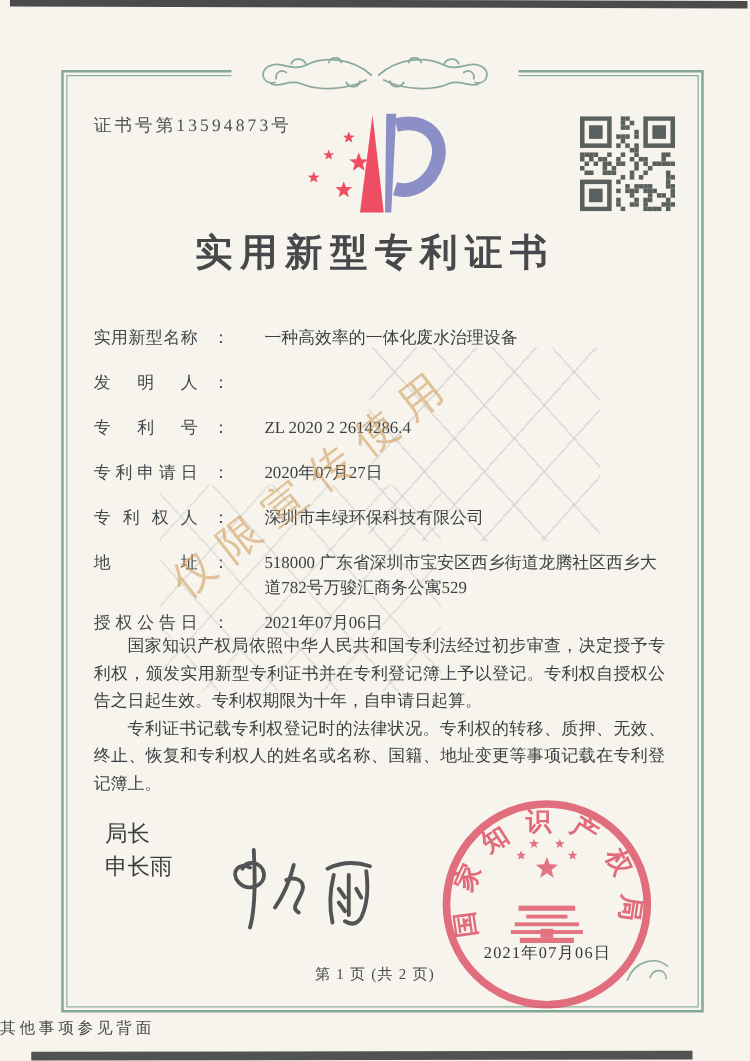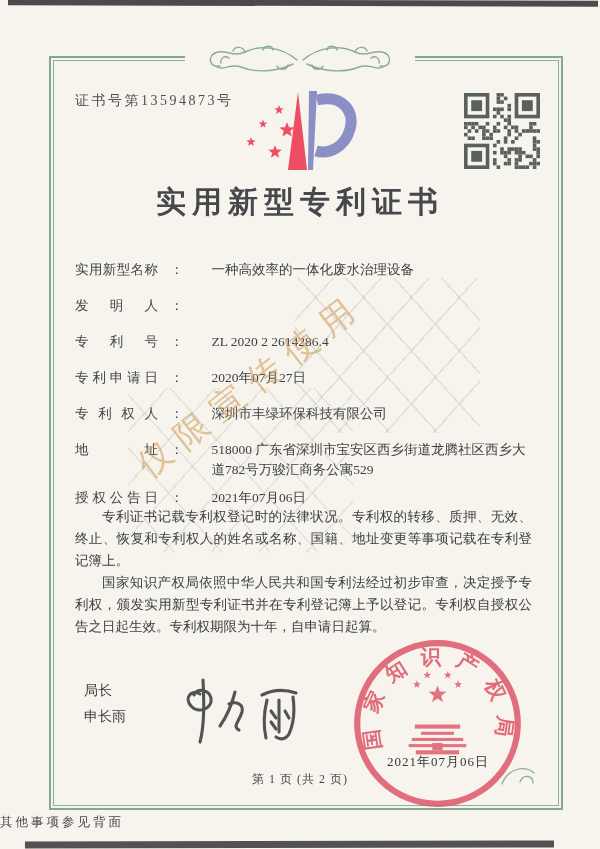--- a/index.html
+++ b/index.html
@@ -32,21 +32,21 @@
   .flabel{display:inline-block;width:83px;text-align:justify;text-align-last:justify;color:#41464a;flex:none;}
   .fcolon{flex:none;color:#41464a;}
   .fvalue{margin-left:16px;color:#3b3f43;}
   .grant2{margin-left:26px;white-space:nowrap;}
   .glabel{color:#41464a;}
 
   .paras{position:absolute;left:75px;top:506px;width:457px;font-size:13.5px;line-height:22px;
          text-align:justify;color:#3c4044;}
   .paras p{margin:0;text-indent:2em;}
 
-  .signoff{position:absolute;left:84px;top:678px;font-size:14px;line-height:26px;color:#3b3e41;}
+  .signoff{position:absolute;left:84px;top:654px;font-size:18px;line-height:26px;color:#3b3e41;}
   .signature{position:absolute;left:172px;top:674px;z-index:3;}
 
   .seal{position:absolute;left:350px;top:636px;z-index:4;opacity:.92;}
   .seal-date{position:absolute;left:352px;top:753px;width:172px;text-align:center;font-size:13px;
              letter-spacing:1px;color:#35383b;z-index:5;}
 
   .page-no{position:absolute;left:0;right:0;top:771px;text-align:center;font-size:12px;letter-spacing:1px;color:#45484b;}
   .footer-note{position:absolute;left:0;right:0;top:814px;text-align:left;font-size:12.5px;letter-spacing:3px;color:#46494c;}
 
   
@@ -255,22 +255,22 @@
       <span class="fvalue" data-interactable="false">518000 广东省深圳市宝安区西乡街道龙腾社区西乡大道782号万骏汇商务公寓529</span>
     </div>
     <div class="frow" data-interactable="false">
       <span class="flabel" data-interactable="false">授权公告日</span>
         <span class="fcolon" data-interactable="false">：</span>
       <span class="fvalue" data-interactable="false">2021年07月06日</span>
     </div>
   </div>
 
   <div class="paras" data-interactable="false">
+    <p data-interactable="false">国家知识产权局依照中华人民共和国专利法经过初步审查，决定授予专利权，颁发实用新型专利证书并在专利登记簿上予以登记。专利权自授权公告之日起生效。专利权期限为十年，自申请日起算。</p>
     <p data-interactable="false">专利证书记载专利权登记时的法律状况。专利权的转移、质押、无效、终止、恢复和专利权人的姓名或名称、国籍、地址变更等事项记载在专利登记簿上。</p>
-    <p data-interactable="false">国家知识产权局依照中华人民共和国专利法经过初步审查，决定授予专利权，颁发实用新型专利证书并在专利登记簿上予以登记。专利权自授权公告之日起生效。专利权期限为十年，自申请日起算。</p>
   </div>
 
   <div class="signoff" data-interactable="false">
     <div data-interactable="false">局长</div>
     <div data-interactable="false">申长雨</div>
   </div>
 
   <svg class="signature" data-interactable="false" width="140" height="76" viewBox="0 0 140 76">
     <g stroke="#35383a" stroke-width="3.1" fill="none" stroke-linecap="round" stroke-linejoin="round" opacity=".85">
       <path d="M28,20 C19,15 12,24 19,32 C26,40 41,35 39,24 C37,15 24,14 22,21"></path>

